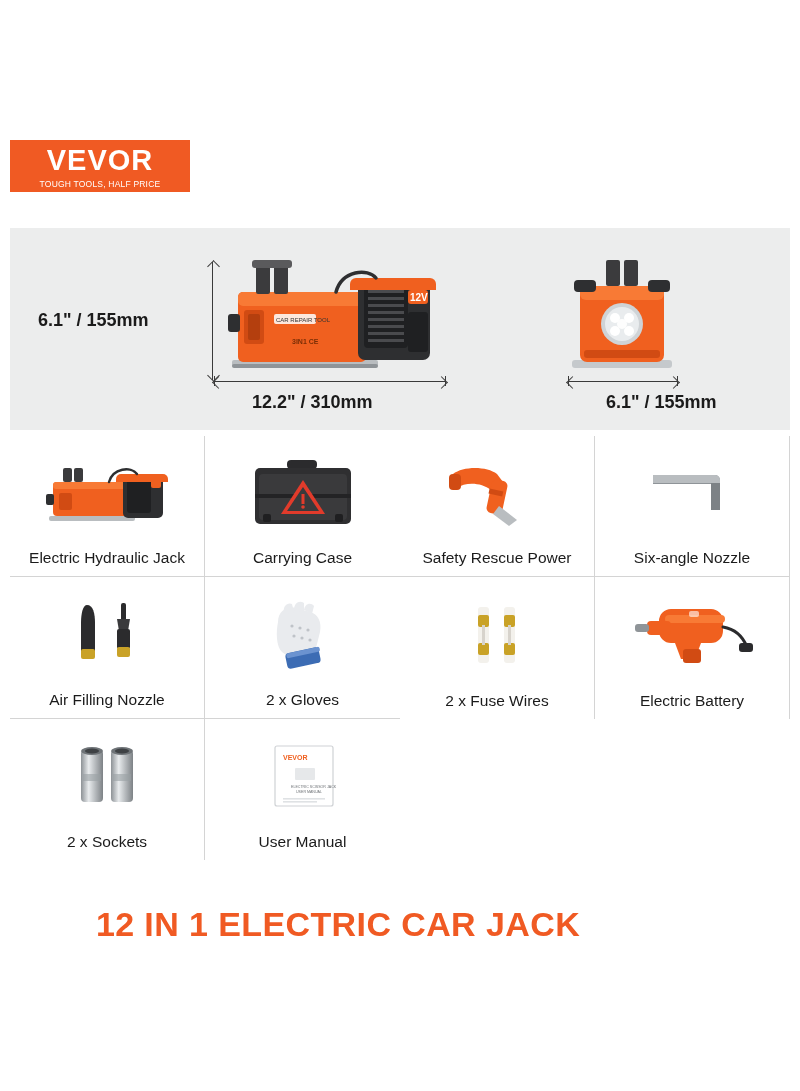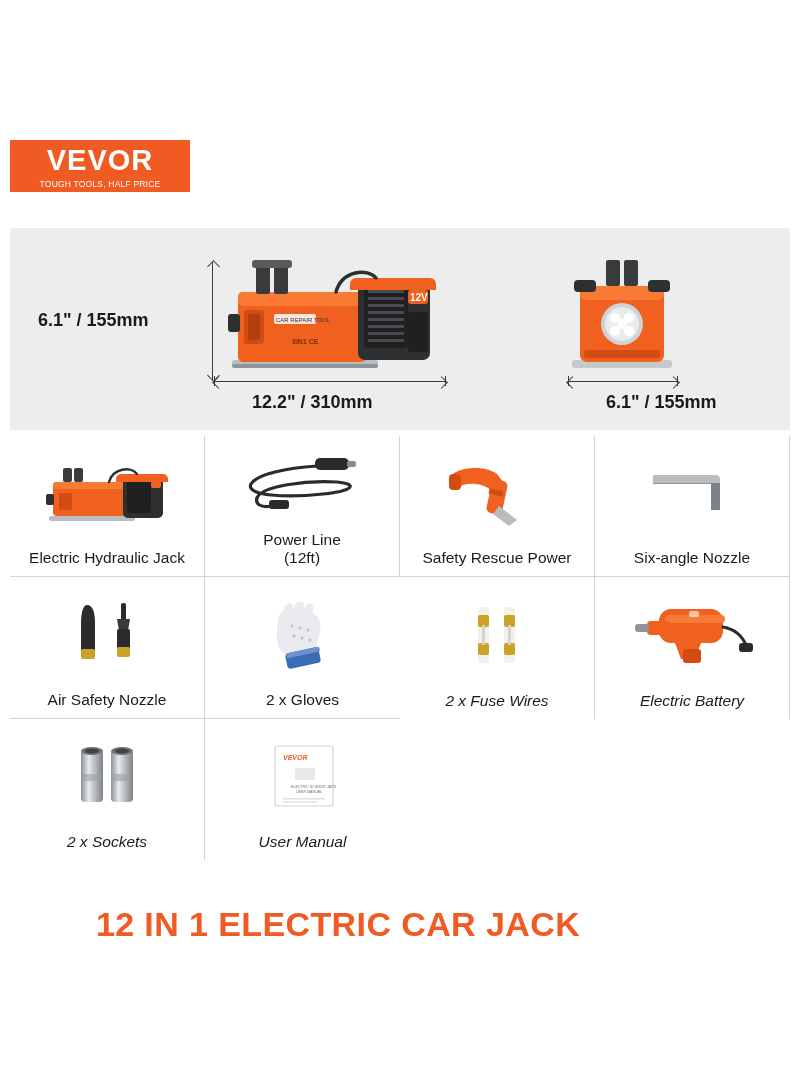--- a/index.html
+++ b/index.html
@@ -168,21 +168,21 @@
     position: relative;
     border-right: 1px solid #d4d4d4;
     border-bottom: 1px solid #d4d4d4;
     display: flex;
     flex-direction: column;
     align-items: center;
     justify-content: flex-end;
     padding-bottom: 8px;
   }
   .cell.col4 { border-right: none; }
-  .cell.row3 { border-bottom: none; font-style: italic; }
+  .cell.row3 { border-bottom: none; }
   .cell-art {
     flex: 1;
     width: 100%;
     display: flex;
     align-items: center;
     justify-content: center;
   }
   .cell-label {
     font-size: 15.5px;
     line-height: 1.22;
@@ -301,37 +301,40 @@
         <rect x="86" y="19" width="24" height="34" rx="3" fill="#1f2022"></rect>
         <rect x="110" y="20" width="10" height="8" rx="2" fill="#f0601f"></rect>
         <path d="M80 14 h42 a5 5 0 0 1 5 5 v3 h-52 v-3 a5 5 0 0 1 5 -5 z" fill="#f0601f"></path>
         <path d="M68 22 C 72 8, 90 6, 96 14" stroke="#2e2f31" stroke-width="2.4" fill="none" stroke-linecap="round"></path>
         <rect x="5" y="34" width="8" height="11" rx="2" fill="#2e2f31"></rect>
       </svg>
     </div>
     <div class="cell-label">Electric Hydraulic Jack</div>
   </div>
 
-  <div class="cell">
-    <div class="cell-art">
-      <svg width="150" height="66" viewBox="0 0 150 66">
-        <rect x="88" y="8" width="34" height="12" rx="5" fill="#2b2b2d"></rect>
-        <rect x="120" y="11" width="9" height="6" rx="2" fill="#8a8d90"></rect>
-        <path d="M90 16 C 60 18, 30 24, 24 34 C 18 46, 60 48, 96 44 C 126 41, 132 34, 110 32 C 80 30, 34 36, 30 48" stroke="#2b2b2d" stroke-width="3.2" fill="none" stroke-linecap="round"></path>
-        <path d="M30 48 C 28 54, 34 58, 44 56" stroke="#2b2b2d" stroke-width="3.2" fill="none" stroke-linecap="round"></path>
-        <rect x="42" y="50" width="20" height="9" rx="3" fill="#2b2b2d"></rect>
-      </svg>
-    </div>
-    <div class="cell-label">
-      <span>Power Line</span><br>
-      <span>(12ft)</span>
-    </div>
-  </div>
-
-
+
+
+  <div class="cell col4">
+    <div class="cell-art">
+      <svg width="108" height="70" viewBox="0 0 108 70">
+        <rect x="38" y="2" width="30" height="9" rx="4" fill="#2b2b2d"></rect>
+        <rect x="6" y="10" width="96" height="56" rx="5" fill="#2f2f31"></rect>
+        <rect x="10" y="16" width="88" height="46" rx="4" fill="#3a3a3c"></rect>
+        <rect x="6" y="36" width="96" height="4" fill="#232325"></rect>
+
+        <path d="M54 22 L76 56 L32 56 Z" fill="#e23b2b"></path>
+        <path d="M54 29 L70 53 L38 53 Z" fill="#3a3a3c"></path>
+        <rect x="52.5" y="36" width="3" height="10" fill="#e23b2b"></rect>
+        <circle cx="54" cy="49" r="1.8" fill="#e23b2b"></circle>
+        <rect x="14" y="56" width="8" height="8" rx="2" fill="#1f1f21"></rect>
+        <rect x="86" y="56" width="8" height="8" rx="2" fill="#1f1f21"></rect>
+      </svg>
+    </div>
+    <div class="cell-label">Carrying Case</div>
+  </div>
 
   <div class="cell">
     <div class="cell-art">
       <svg width="120" height="66" viewBox="0 0 120 66">
         <path d="M16 14 C 26 6, 50 6, 60 14 L66 22 L54 30 C 44 22, 28 22, 20 28 Z" fill="#f0601f"></path>
         <rect x="52" y="20" width="16" height="34" rx="5" transform="rotate(12 60 37)" fill="#f0601f"></rect>
         <path d="M62 46 L80 60 L72 66 L56 54 Z" fill="#b9bdc0"></path>
         <rect x="12" y="14" width="12" height="16" rx="4" fill="#d14b13"></rect>
         <rect x="52" y="30" width="14" height="5" fill="#d14b13" transform="rotate(12 59 32)"></rect>
       </svg>
@@ -356,21 +359,21 @@
 
         <path d="M30 6 C 36 6, 38 14, 38 24 L38 52 L24 52 L24 24 C 24 14, 26 6, 30 6 Z" fill="#2b2b2d"></path>
         <rect x="24" y="50" width="14" height="10" rx="2" fill="#c9a227"></rect>
 
         <rect x="64" y="4" width="5" height="18" rx="2" fill="#2b2b2d"></rect>
         <path d="M60 20 h13 l-2 12 h-9 Z" fill="#3a3a3c"></path>
         <rect x="60" y="30" width="13" height="20" rx="2" fill="#2b2b2d"></rect>
         <rect x="60" y="48" width="13" height="10" rx="2" fill="#c9a227"></rect>
       </svg>
     </div>
-    <div class="cell-label">Air Safety Nozzle</div>
+    <div class="cell-label">Air Filling Nozzle</div>
   </div>
 
   <div class="cell col4">
     <div class="cell-art">
       <svg width="110" height="72" viewBox="0 0 110 72">
 
         <path d="M30 24 C 30 12, 40 8, 48 10 L62 14 C 70 16, 74 24, 72 34 L66 58 C 64 66, 54 68, 48 64 L34 54 C 28 48, 28 34, 30 24 Z" fill="#e9ebee"></path>
 
         <path d="M36 16 C 34 8, 40 4, 44 6 L46 14 Z" fill="#e9ebee"></path>
         <path d="M46 12 C 46 4, 52 2, 56 5 L56 14 Z" fill="#e9ebee"></path>

